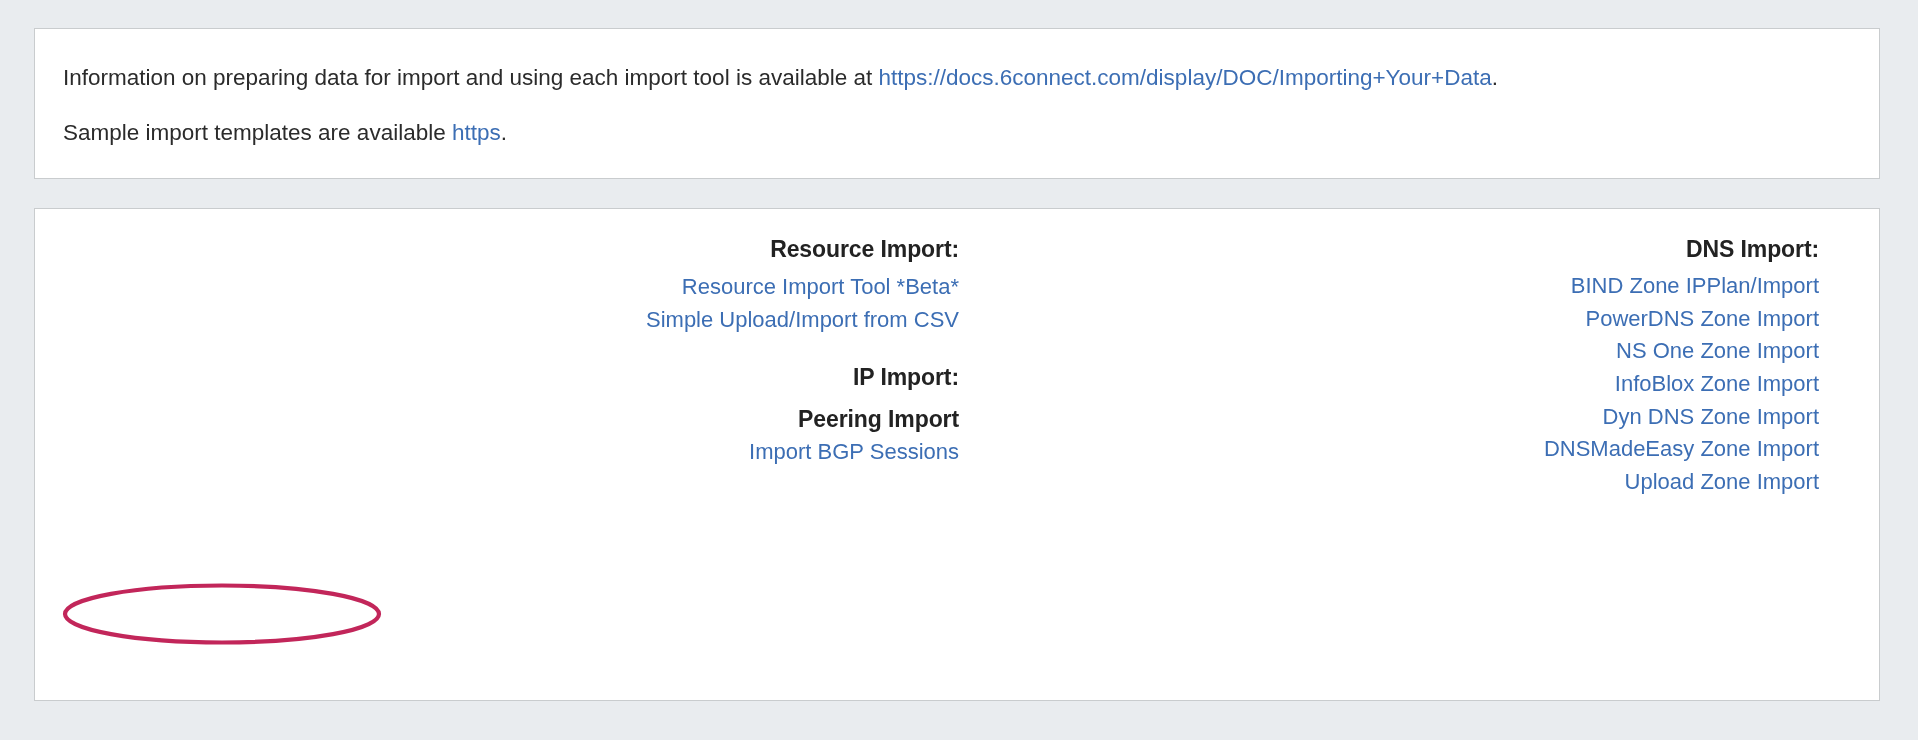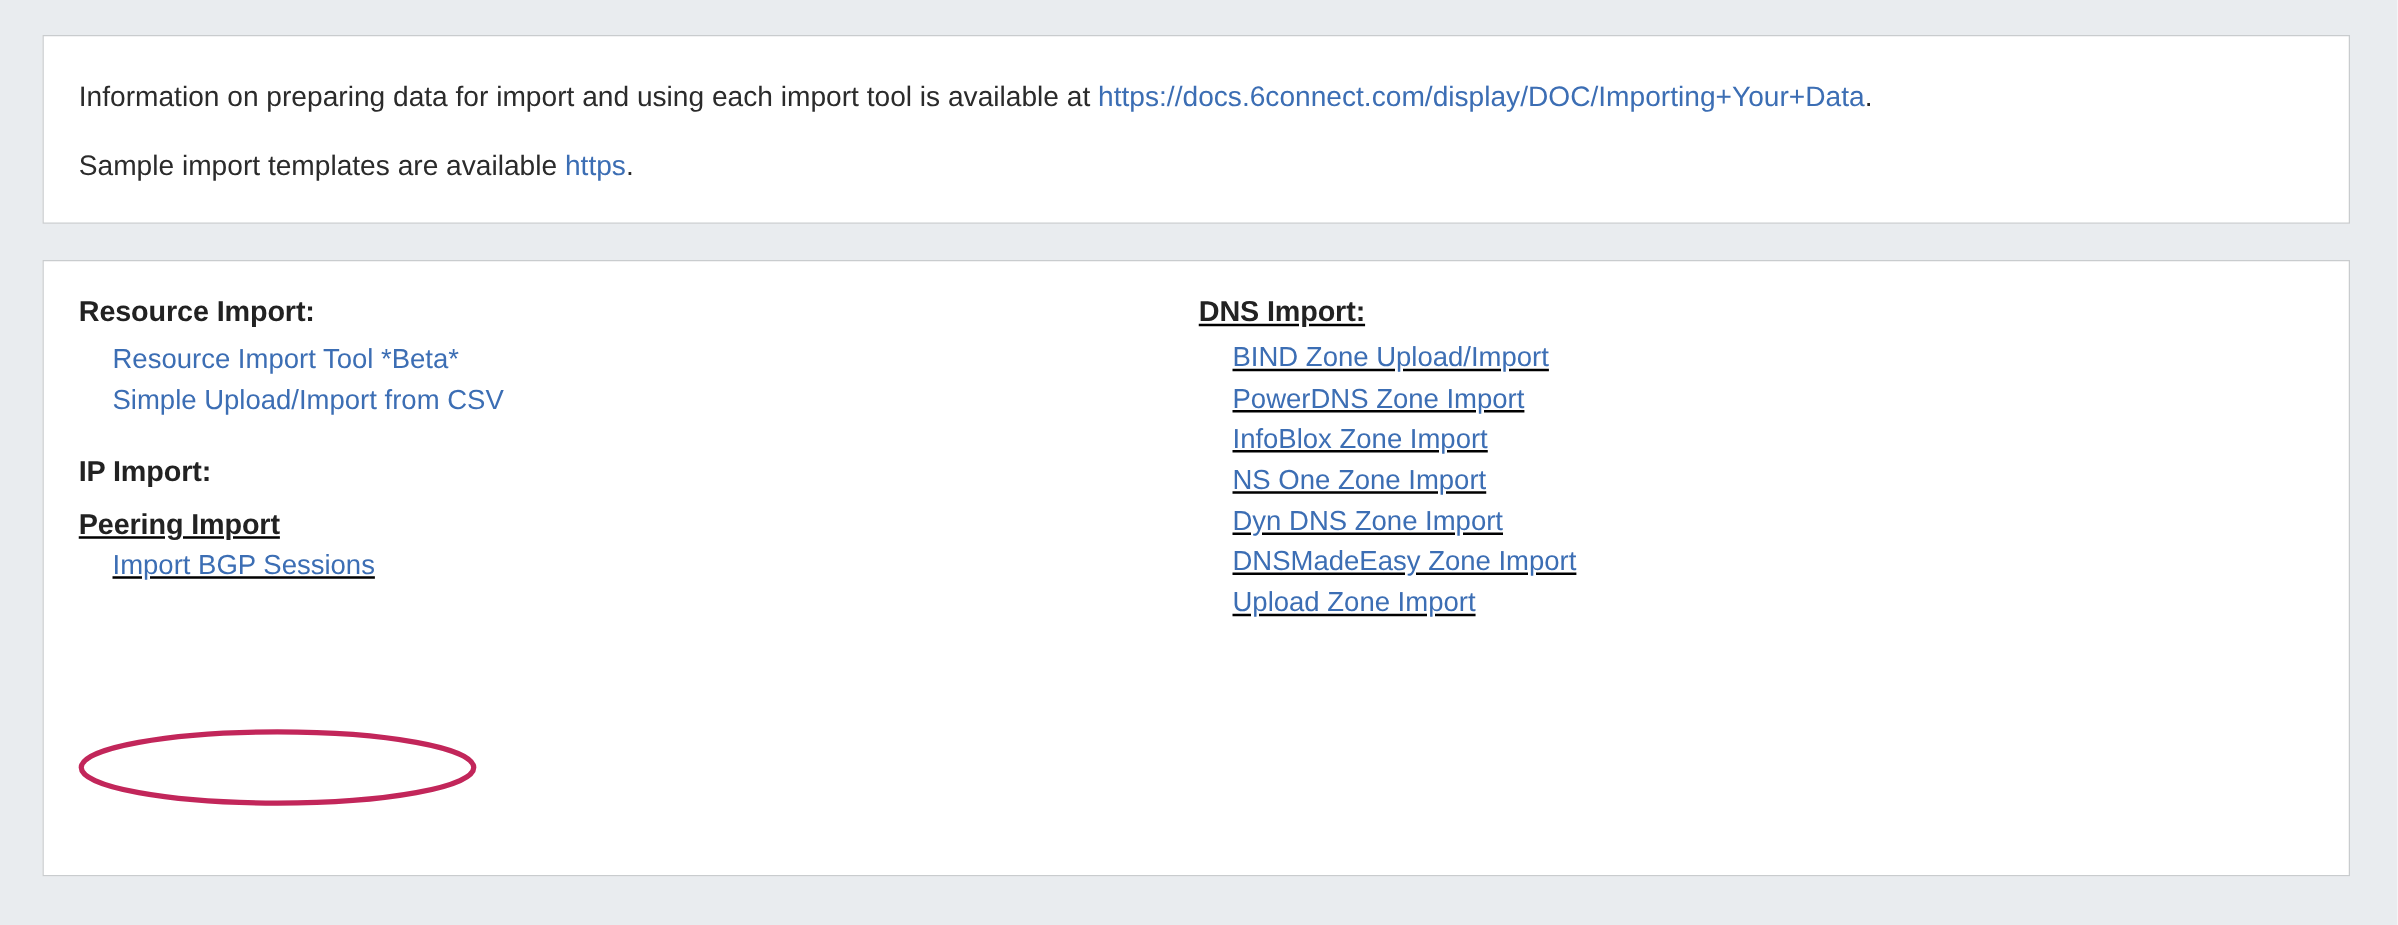--- a/index.html
+++ b/index.html
@@ -58,26 +58,27 @@
     height: 493px;
     padding: 26px 30px 20px 28px;
     position: relative;
   }
   .columns {
     display: flex;
     align-items: flex-start;
   }
   .col {
     box-sizing: border-box;
+    text-align: right;
   }
   .col-left  { width: 896px; }
   .col-right { width: 860px; }
 
   .group { margin-bottom: 30px; }
-  .group:last-child { margin-bottom: 0; text-decoration: underline; }
+  .group:last-child { margin-bottom: 0; }
 
   .group-heading {
     font-size: 23px;
     font-weight: bold;
     color: #222222;
     line-height: 1.28;
     margin: 0 0 6px 0;
     letter-spacing: -0.1px;
   }
 
@@ -155,24 +156,24 @@
           </ul>
         </div>
 
       </div>
 
       <div class="col col-right">
 
         <div class="group dns">
           <div class="group-heading">DNS Import:</div>
           <ul class="group-links">
-            <li><a class="link" href="#">BIND Zone Upload/Import</a></li>
+            <li><a class="link" href="#">BIND Zone IPPlan/Import</a></li>
             <li><a class="link" href="#">PowerDNS Zone Import</a></li>
+            <li><a class="link" href="#">NS One Zone Import</a></li>
             <li><a class="link" href="#">InfoBlox Zone Import</a></li>
-            <li><a class="link" href="#">NS One Zone Import</a></li>
             <li><a class="link" href="#">Dyn DNS Zone Import</a></li>
             <li><a class="link" href="#">DNSMadeEasy Zone Import</a></li>
             <li><a class="link" href="#">Upload Zone Import</a></li>
           </ul>
         </div>
 
       </div>
 
     </div>
 

